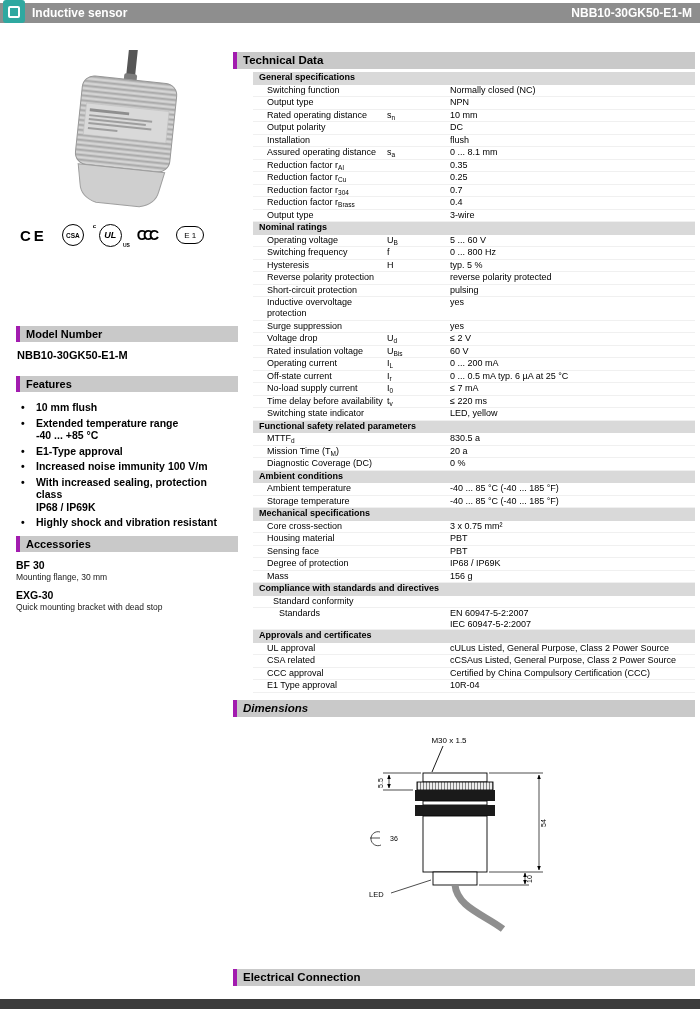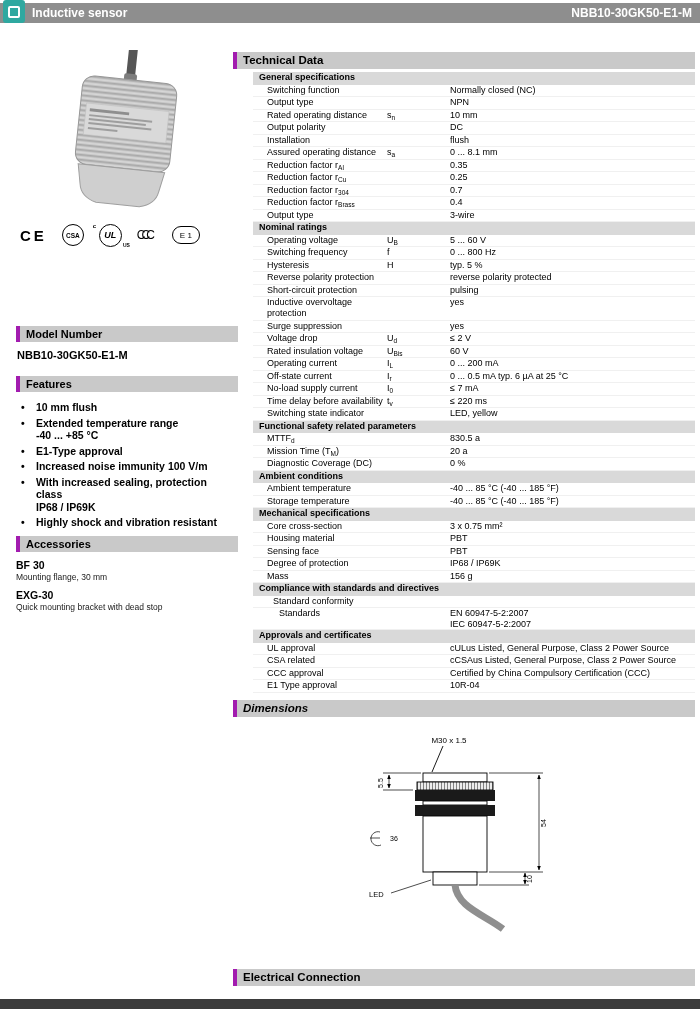--- a/index.html
+++ b/index.html
@@ -38,21 +38,21 @@
   
   .photo { width:200px; height:168px; margin:0 auto; }
   .certs { display:flex; align-items:center; gap:15px; height:26px; margin-top:4px; padding-left:4px; }
   .ce { font-size:15px; font-weight:bold; letter-spacing:3px; }
   .csa { width:22px; height:22px; border:1.5px solid #000; border-radius:50%;
          display:flex; align-items:center; justify-content:center; font-size:6.5px; font-weight:bold; }
   .cul { position:relative; width:23px; height:23px; border:1.5px solid #000; border-radius:50%;
          display:flex; align-items:center; justify-content:center; font-size:9px; font-weight:bold; font-style:italic; }
   .cul .cul-c  { position:absolute; left:-7px; top:-2px;  font-size:6px; font-style:normal; }
   .cul .cul-us { position:absolute; right:-9px; bottom:-2px; font-size:5px; font-style:normal; }
-  .ccc { font-size:12px; font-weight:normal; letter-spacing:-4px; padding-right:6px; }
+  .ccc { font-size:14px; font-weight:bold; letter-spacing:-4px; padding-right:6px; }
   .e1 { width:28px; height:18px; border:1.5px solid #000; border-radius:10px;
         display:flex; align-items:center; justify-content:center; font-size:8px; }
   .mn-bar { margin-top:78px; }
   .model { margin:7px 0 0 1px; font-size:11px; font-weight:bold; }
   .ft-bar { margin-top:15px; }
   .features { list-style:none; margin-top:9px; }
   .feature { display:flex; font-size:10.5px; font-weight:bold; line-height:12.5px; margin-bottom:3px; }
   .feature::before { content:"•"; width:15px; flex:0 0 15px; padding-left:5px; }
   .ftext { white-space:pre-line; }
   .acc-bar { margin-top:7px; }

